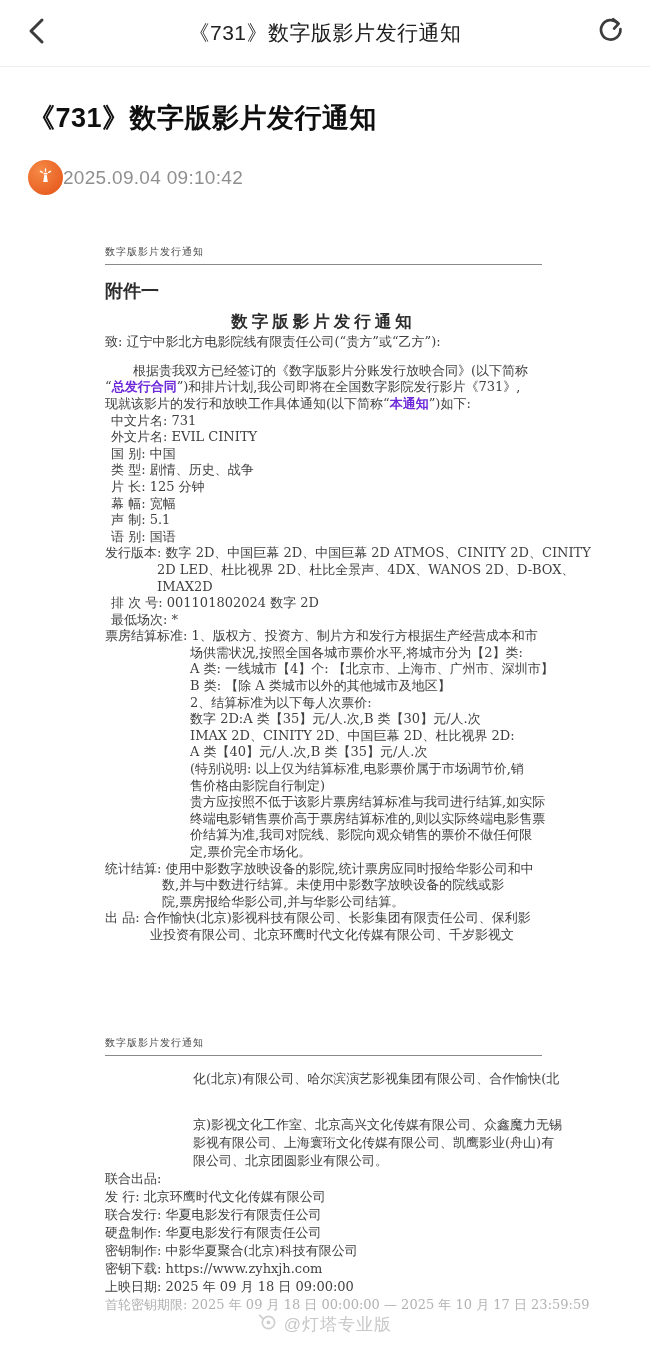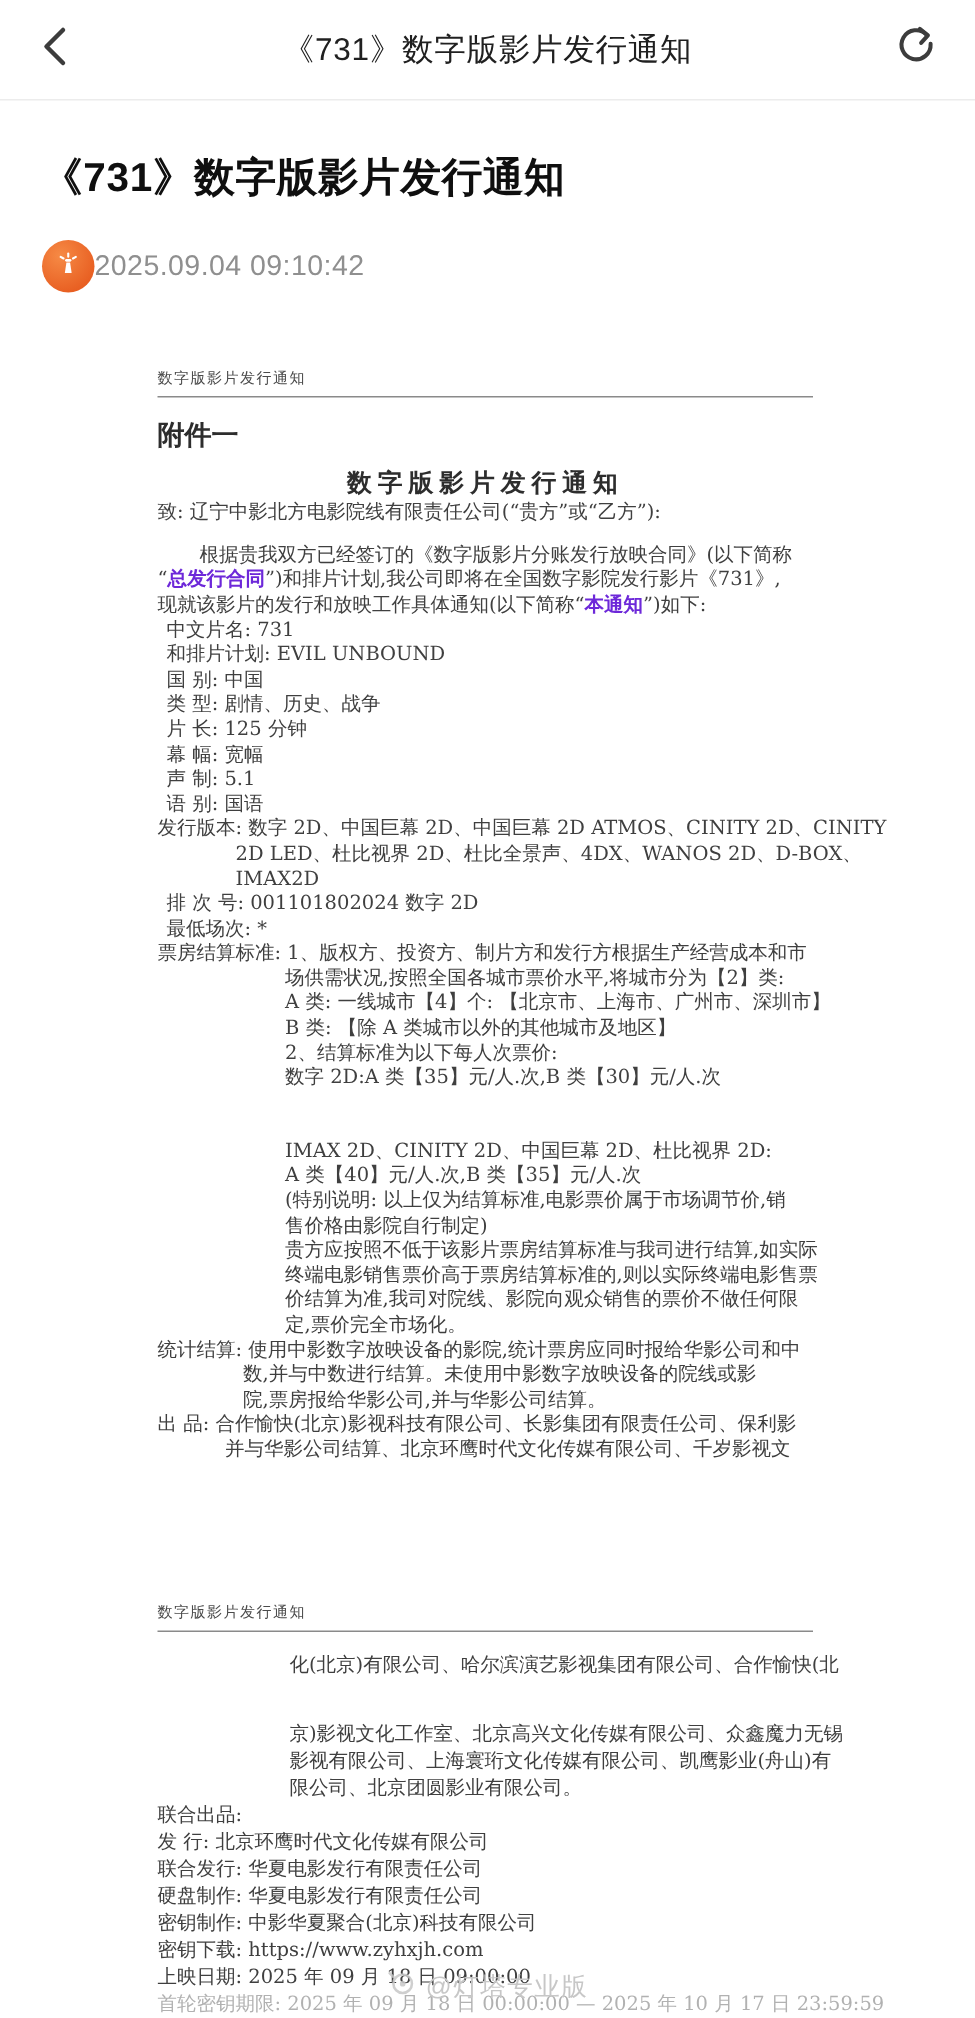--- a/index.html
+++ b/index.html
@@ -99,51 +99,51 @@
     <div class="doc-page p1">
       <div class="doc-header">数字版影片发行通知</div>
       <div class="doc-lines">
           <div class="doc-line b" style="margin-top: 18px; font-size: 18px;">附件一</div>
           <div class="doc-line b c" style="margin-top: 14px; font-size: 16.5px; letter-spacing: 4px;">数字版影片发行通知</div>
           <div class="doc-line" style="margin-top: 4px;">致: 辽宁中影北方电影院线有限责任公司(“贵方”或“乙方”):</div>
           <div class="doc-line" style="padding-left: 28px; margin-top: 12px;">根据贵我双方已经签订的《数字版影片分账发行放映合同》(以下简称</div>
           <div class="doc-line">“<b>总发行合同</b>”)和排片计划,我公司即将在全国数字影院发行影片《731》,</div>
           <div class="doc-line">现就该影片的发行和放映工作具体通知(以下简称“<b>本通知</b>”)如下:</div>
           <div class="doc-line" style="padding-left: 6px;">中文片名: 731</div>
-          <div class="doc-line" style="padding-left: 6px;">和排片计划: EVIL UNBOUND</div>
+          <div class="doc-line" style="padding-left: 6px;">外文片名: EVIL CINITY</div>
           <div class="doc-line" style="padding-left: 6px;">国  别: 中国</div>
           <div class="doc-line" style="padding-left: 6px;">类  型: 剧情、历史、战争</div>
           <div class="doc-line" style="padding-left: 6px;">片  长: 125 分钟</div>
           <div class="doc-line" style="padding-left: 6px;">幕  幅: 宽幅</div>
           <div class="doc-line" style="padding-left: 6px;">声  制: 5.1</div>
           <div class="doc-line" style="padding-left: 6px;">语  别: 国语</div>
           <div class="doc-line">发行版本: 数字 2D、中国巨幕 2D、中国巨幕 2D ATMOS、CINITY 2D、CINITY</div>
           <div class="doc-line" style="padding-left: 52px;">2D LED、杜比视界 2D、杜比全景声、4DX、WANOS 2D、D-BOX、</div>
           <div class="doc-line" style="padding-left: 52px;">IMAX2D</div>
           <div class="doc-line" style="padding-left: 6px;">排 次 号: 001101802024 数字 2D</div>
           <div class="doc-line" style="padding-left: 6px;">最低场次: *</div>
           <div class="doc-line">票房结算标准: 1、版权方、投资方、制片方和发行方根据生产经营成本和市</div>
           <div class="doc-line" style="padding-left: 85px;">场供需状况,按照全国各城市票价水平,将城市分为【2】类:</div>
           <div class="doc-line" style="padding-left: 85px;">A 类: 一线城市【4】个: 【北京市、上海市、广州市、深圳市】</div>
           <div class="doc-line" style="padding-left: 85px;">B 类: 【除 A 类城市以外的其他城市及地区】</div>
           <div class="doc-line" style="padding-left: 85px;">2、结算标准为以下每人次票价:</div>
           <div class="doc-line" style="padding-left: 85px;">数字 2D:A 类【35】元/人.次,B 类【30】元/人.次</div>
-          <div class="doc-line" style="padding-left: 85px; margin-top: 32px;">IMAX 2D、CINITY 2D、中国巨幕 2D、杜比视界 2D:</div>
+          <div class="doc-line" style="padding-left: 85px;">IMAX 2D、CINITY 2D、中国巨幕 2D、杜比视界 2D:</div>
           <div class="doc-line" style="padding-left: 85px;">A 类【40】元/人.次,B 类【35】元/人.次</div>
           <div class="doc-line" style="padding-left: 85px;">(特别说明: 以上仅为结算标准,电影票价属于市场调节价,销</div>
           <div class="doc-line" style="padding-left: 85px;">售价格由影院自行制定)</div>
           <div class="doc-line" style="padding-left: 85px;">贵方应按照不低于该影片票房结算标准与我司进行结算,如实际</div>
           <div class="doc-line" style="padding-left: 85px;">终端电影销售票价高于票房结算标准的,则以实际终端电影售票</div>
           <div class="doc-line" style="padding-left: 85px;">价结算为准,我司对院线、影院向观众销售的票价不做任何限</div>
           <div class="doc-line" style="padding-left: 85px;">定,票价完全市场化。</div>
           <div class="doc-line">统计结算: 使用中影数字放映设备的影院,统计票房应同时报给华影公司和中</div>
           <div class="doc-line" style="padding-left: 57px;">数,并与中数进行结算。未使用中影数字放映设备的院线或影</div>
           <div class="doc-line" style="padding-left: 57px;">院,票房报给华影公司,并与华影公司结算。</div>
           <div class="doc-line">出 品: 合作愉快(北京)影视科技有限公司、长影集团有限责任公司、保利影</div>
-          <div class="doc-line" style="padding-left: 45px;">并与华影公司结算、北京环鹰时代文化传媒有限公司、千岁影视文</div>
+          <div class="doc-line" style="padding-left: 45px;">业投资有限公司、北京环鹰时代文化传媒有限公司、千岁影视文</div>
         </div>
     </div>
     <div class="doc-page p2">
       <div class="doc-header">数字版影片发行通知</div>
       <div class="doc-lines">
           <div class="doc-line" style="padding-left: 88px; margin-top: 14px;">化(北京)有限公司、哈尔滨演艺影视集团有限公司、合作愉快(北</div>
           <div class="doc-line" style="padding-left: 88px; margin-top: 28px;">京)影视文化工作室、北京高兴文化传媒有限公司、众鑫魔力无锡</div>
           <div class="doc-line" style="padding-left: 88px;">影视有限公司、上海寰珩文化传媒有限公司、凯鹰影业(舟山)有</div>
           <div class="doc-line" style="padding-left: 88px;">限公司、北京团圆影业有限公司。</div>
           <div class="doc-line">联合出品:</div>

